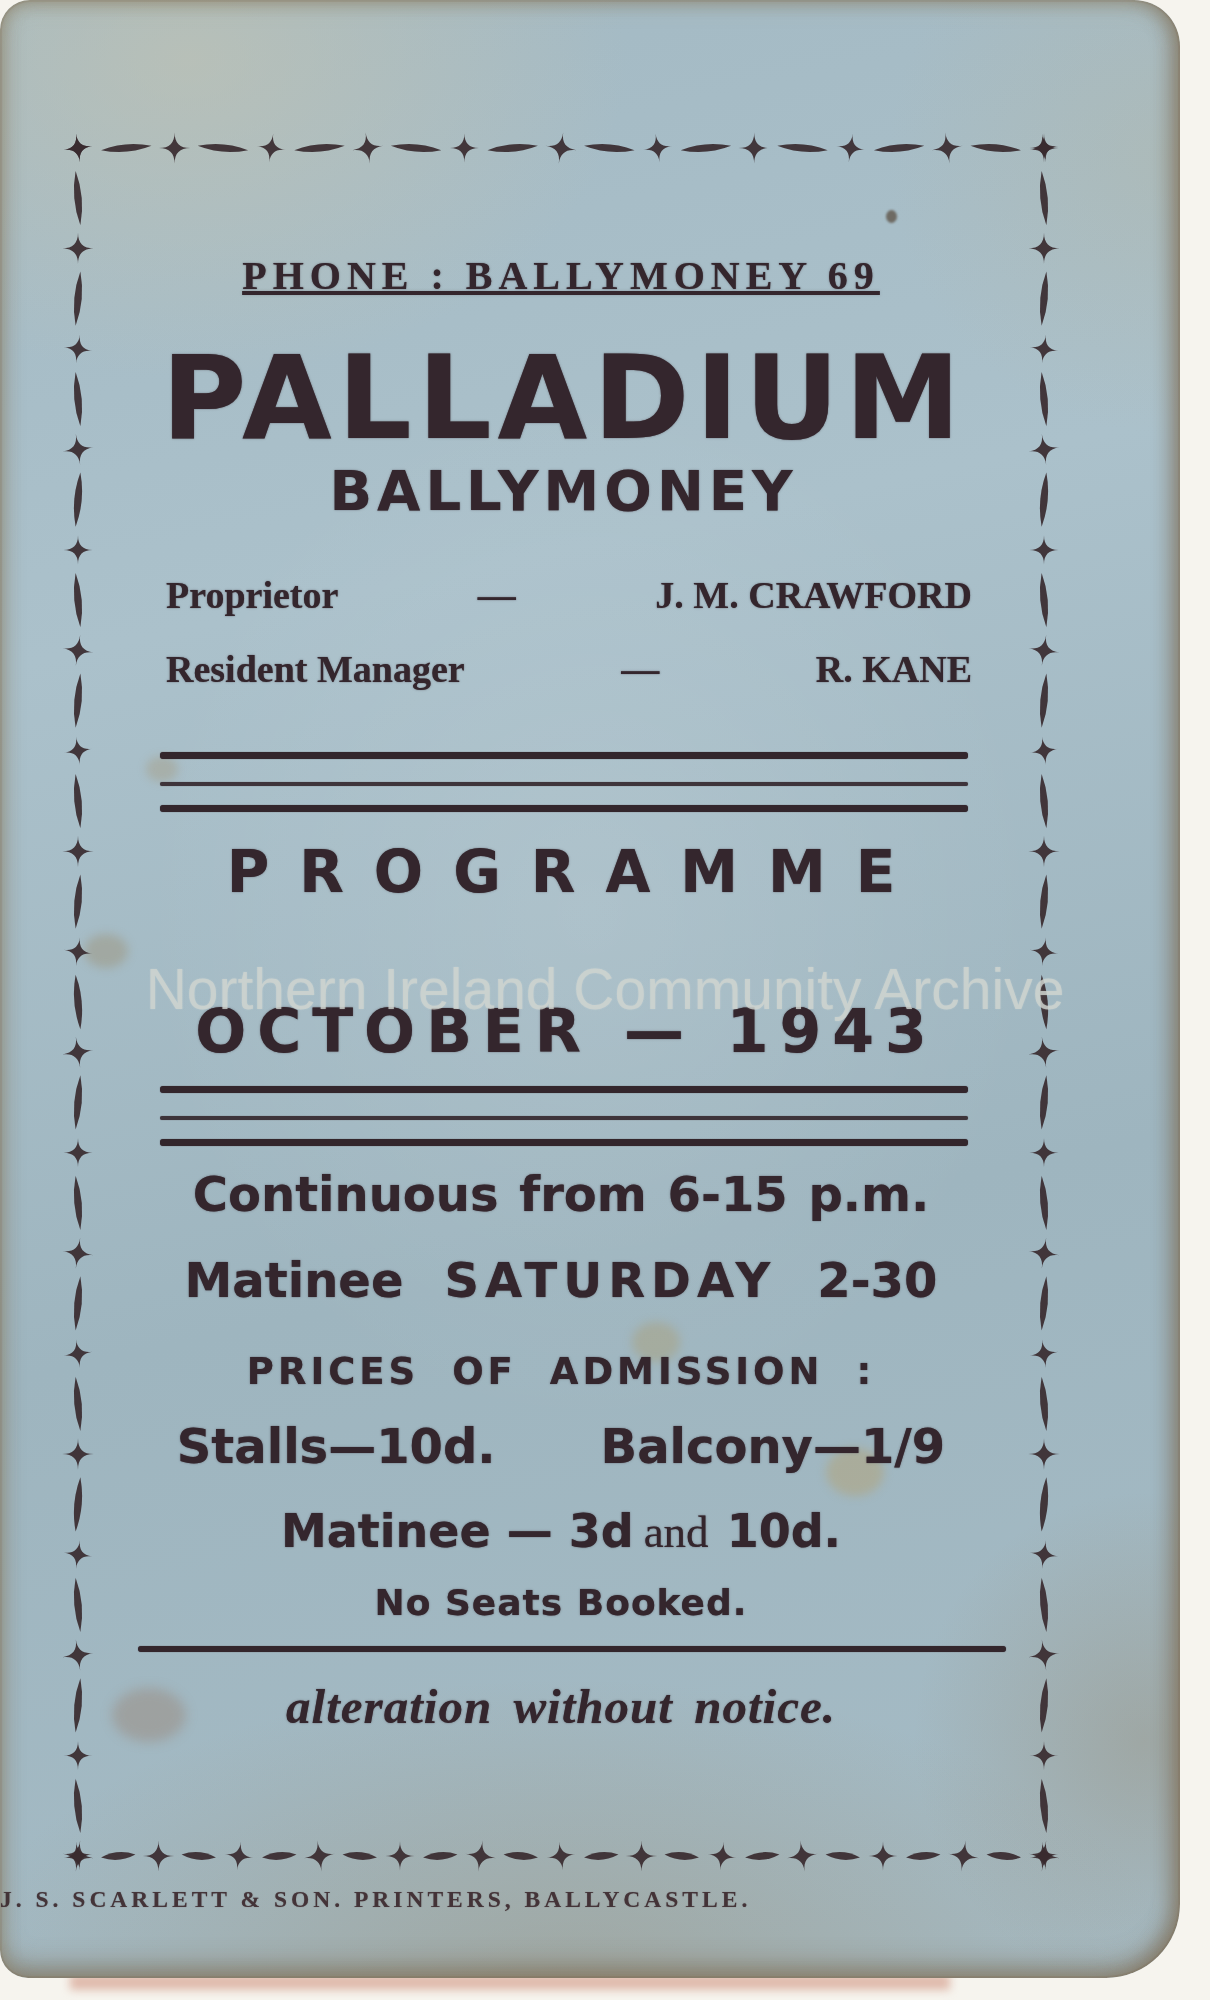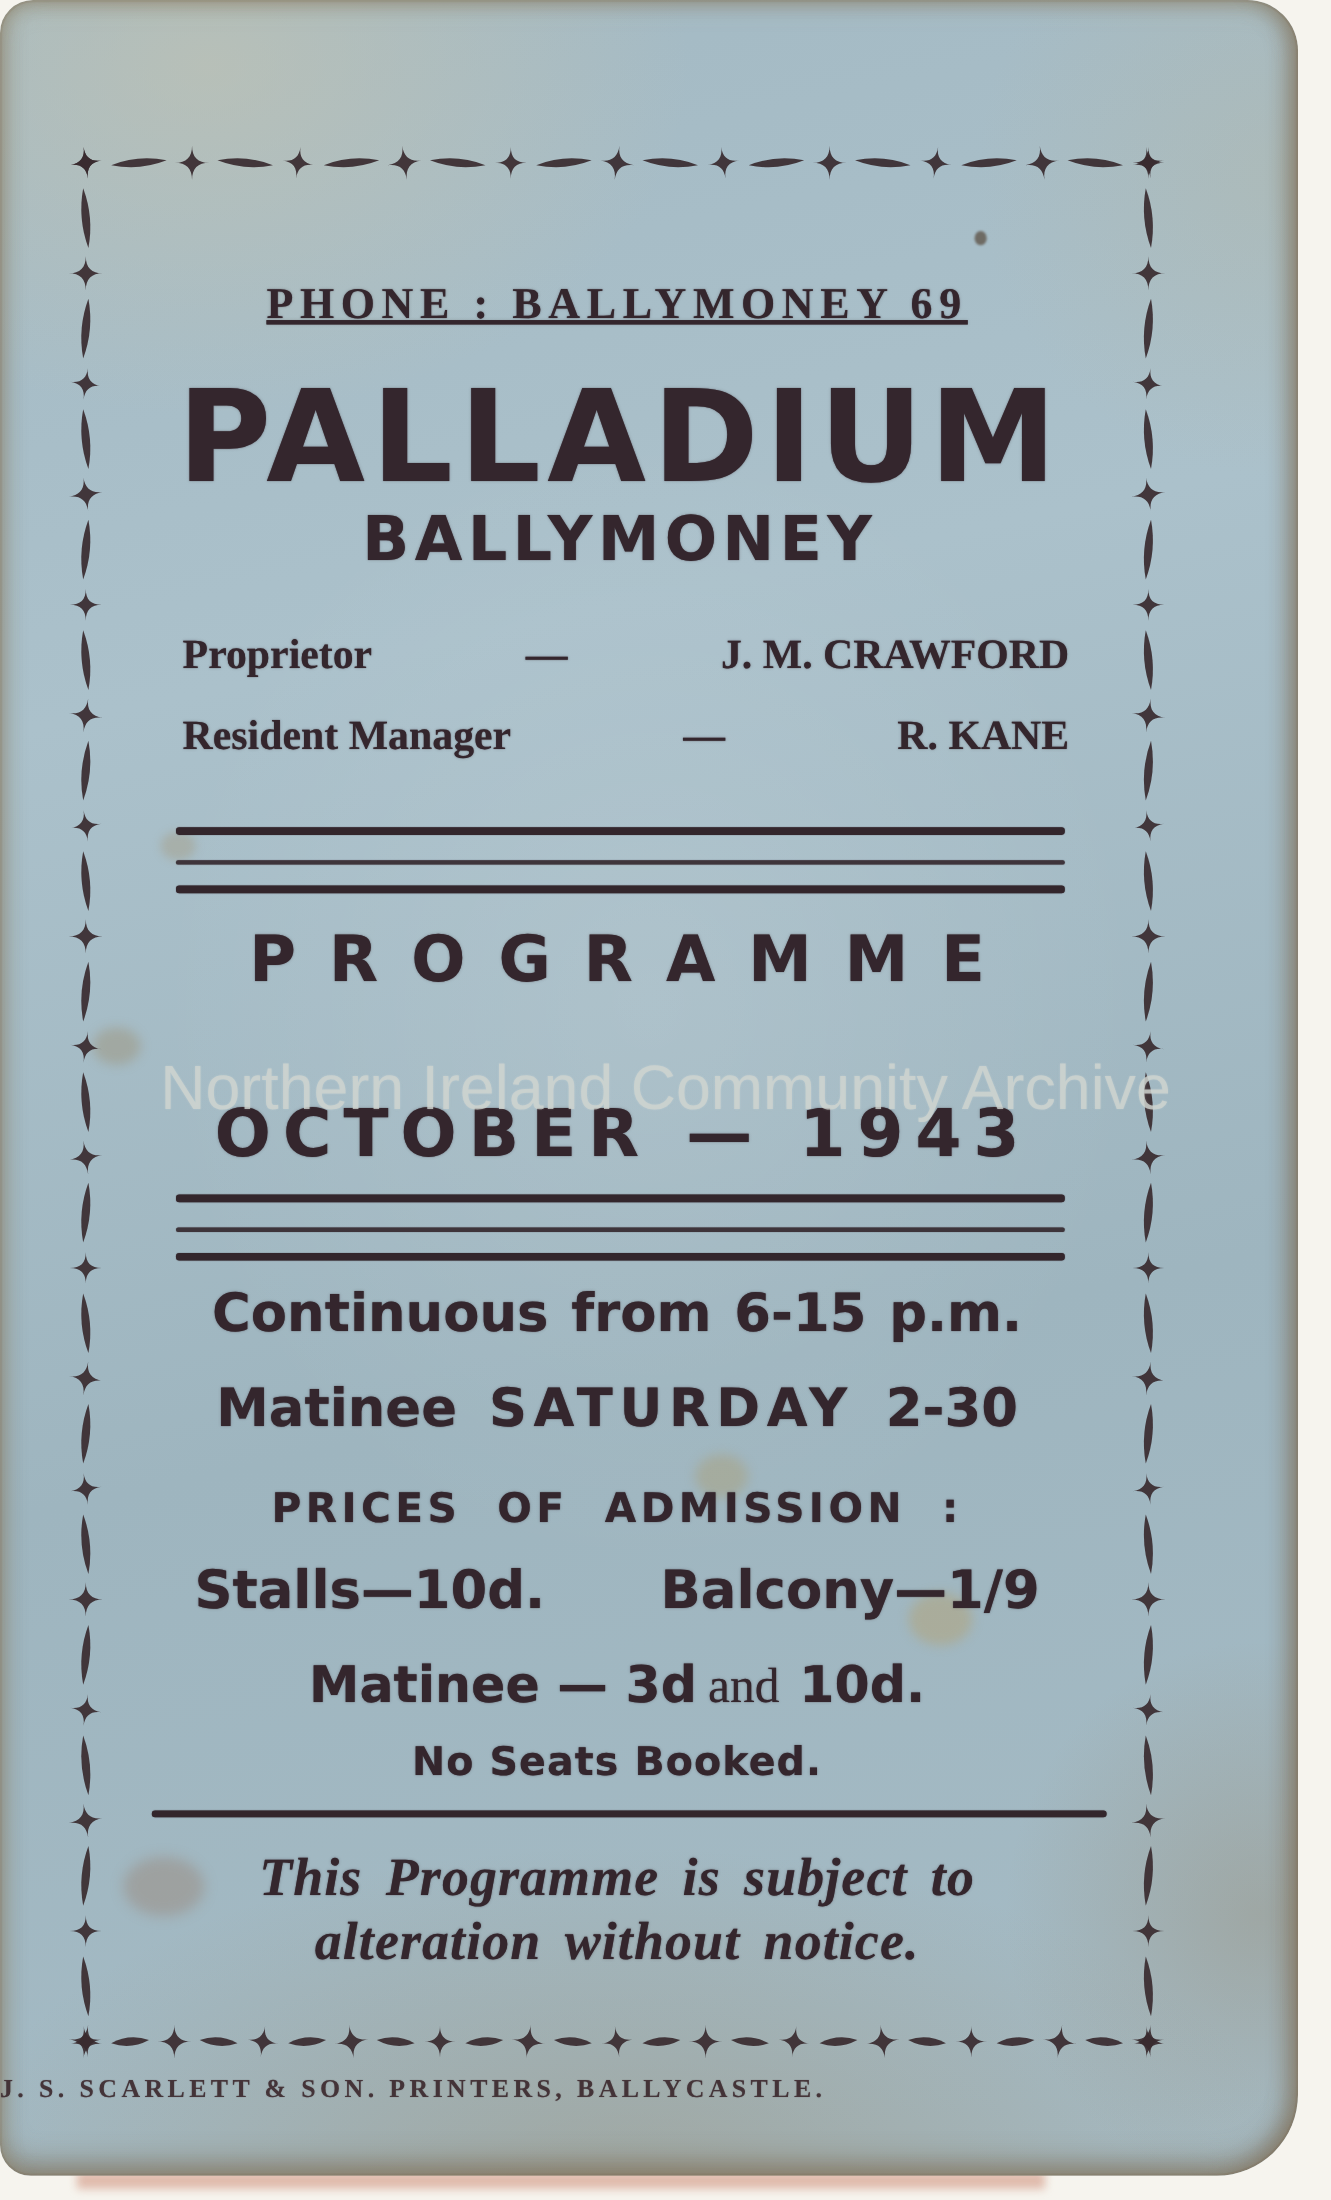--- a/index.html
+++ b/index.html
@@ -66,21 +66,21 @@
   .forword{top:928px;font:700 33px "Liberation Serif", serif;}
   .forword span{letter-spacing:5px;padding-left:5px;}
   .month{top:996px;font:700 60px "DejaVu Sans", sans-serif;}
   .month span{letter-spacing:11px;padding-left:11px;}
 
   .watermark{position:absolute;left:40px;top:956px;width:1130px;z-index:40;text-align:center;
      font:400 57px "Liberation Sans", sans-serif;color:rgba(206,211,206,.80);
      white-space:nowrap;letter-spacing:0;text-shadow:0 0 2px rgba(240,243,240,.25);}
 
   .continuous{top:1166px;font:700 48px "DejaVu Sans", sans-serif;word-spacing:4px;}
-  .matrow{position:absolute;left:78px;width:966px;top:1256px;display:flex;justify-content:center;gap:29px;
+  .matrow{position:absolute;left:78px;width:966px;top:1256px;display:flex;justify-content:center;gap:41px;
           font:700 48px "DejaVu Sans", sans-serif;line-height:1;z-index:10;}
   .matrow .day{letter-spacing:6px;}
   .prices{top:1350px;font:700 37px "DejaVu Sans", sans-serif;letter-spacing:4px;word-spacing:16px;}
   .stallsrow{position:absolute;left:78px;width:966px;top:1422px;display:flex;justify-content:center;gap:105px;
           font:700 48px "DejaVu Sans", sans-serif;line-height:1;z-index:10;text-align:right;}
   .mat2{top:1504px;font:700 46px "DejaVu Sans", sans-serif;}
   .mat2 .andw{font:400 45px "Liberation Serif", serif;padding:0 10px;}
   .mat2 .p2{padding-left:8px;}
   .noseats{top:1582px;font:700 36px "DejaVu Sans", sans-serif;letter-spacing:1px;}
 
@@ -275,21 +275,20 @@
 
   <div class="blk mat2 ink">
     <span>Matinee — 3d</span><span class="andw">and</span><span class="p2">10d.</span>
   </div>
 
   <div class="blk noseats ink">No Seats Booked.</div>
 
   <div class="rule-single"></div>
 
   <div class="blk notice ink">
-    <div>This Programme is subject to</div>
     <div>alteration without notice.</div>
   </div>
 
   <div class="printer">J. S. SCARLETT &amp; SON. PRINTERS, BALLYCASTLE.</div>
 
 </div>
 
 <div class="watermark">Northern Ireland Community Archive</div>
 
 </body></html>

